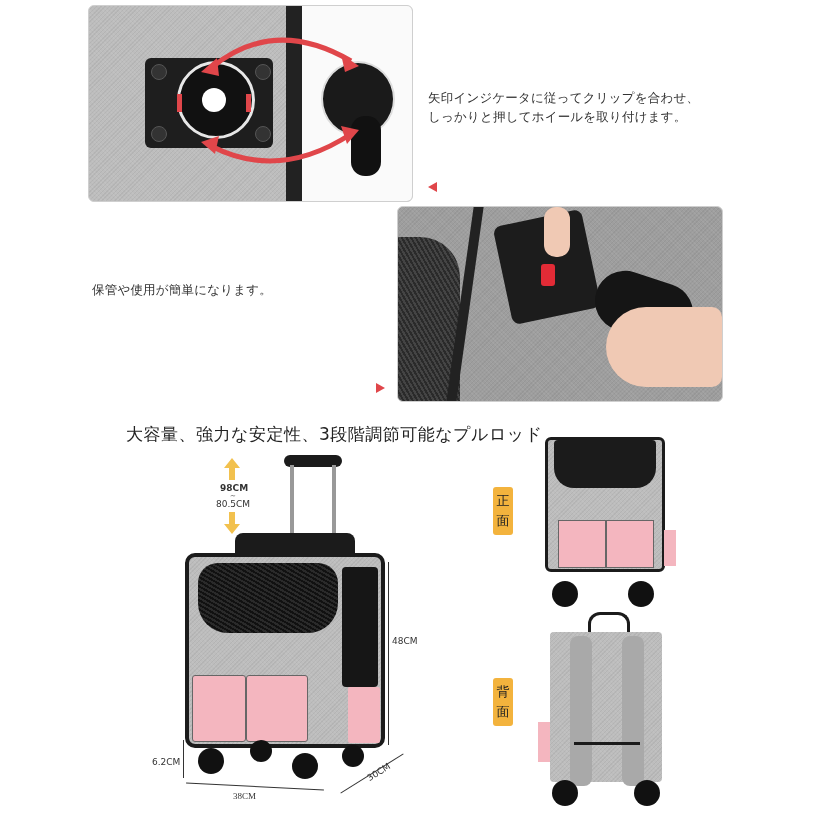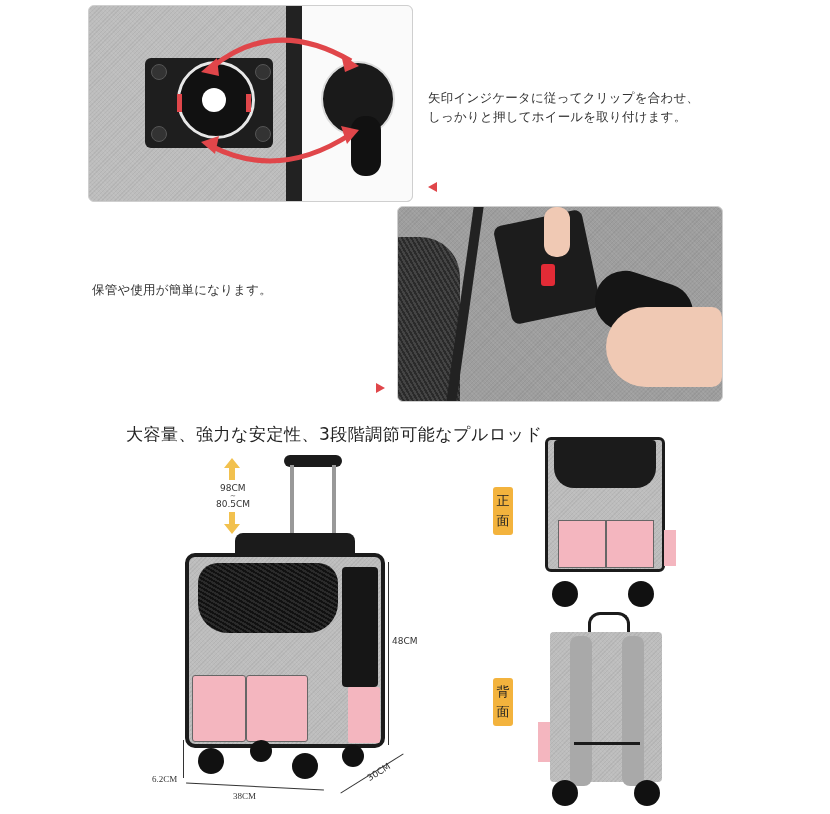--- a/index.html
+++ b/index.html
@@ -71,21 +71,21 @@
   <div>保管や使用が簡単になります。</div>
 </div>
 
 <div class="abs tri-right" style="left:376px;top:383px;"></div>
 
 <div class="abs title" style="left:101px;top:423px;margin-left:25px;">大容量、強力な安定性、3段階調節可能なプルロッド</div>
 
 <svg class="abs" style="left:224px;top:458px" width="16" height="22" viewBox="0 0 16 22">
   <polygon points="8,0 16,10 11,10 11,22 5,22 5,10 0,10" fill="#f2c14e"></polygon>
 </svg>
-<div class="abs dim" style="left:220px;top:483px;">98CM</div>
+<div class="abs dim" style="left:220px;top:483px;font-weight:bold;">98CM</div>
 <div class="abs dim" style="left:230px;top:492px;font-size:7px;">~</div>
 <div class="abs dim" style="left:216px;top:499px;">80.5CM</div>
 <svg class="abs" style="left:224px;top:512px" width="16" height="22" viewBox="0 0 16 22">
   <polygon points="8,22 16,12 11,12 11,0 5,0 5,12 0,12" fill="#f2c14e"></polygon>
 </svg>
 
 <div class="abs" style="left:180px;top:455px;width:220px;height:330px;">
   <div class="abs" style="left:104px;top:0;width:58px;height:12px;background:#1b1b1b;border-radius:6px;"></div>
   <div class="abs" style="left:110px;top:10px;width:4px;height:75px;background:#999;"></div>
   <div class="abs" style="left:152px;top:10px;width:4px;height:75px;background:#999;"></div>
@@ -98,21 +98,21 @@
   <div class="abs" style="left:168px;top:232px;width:32px;height:56px;background:#f4b6bf;border-radius:2px;"></div>
   <div class="abs" style="left:18px;top:293px;width:26px;height:26px;background:#111;border-radius:50%;"></div>
   <div class="abs" style="left:70px;top:285px;width:22px;height:22px;background:#111;border-radius:50%;"></div>
   <div class="abs" style="left:112px;top:298px;width:26px;height:26px;background:#111;border-radius:50%;"></div>
   <div class="abs" style="left:162px;top:290px;width:22px;height:22px;background:#111;border-radius:50%;"></div>
 </div>
 
 <div class="dimline" style="left:388px;top:562px;width:1px;height:183px;"></div>
 <div class="abs dim" style="left:392px;top:636px;">48CM</div>
 <div class="dimline" style="left:183px;top:740px;width:1px;height:38px;"></div>
-<div class="abs dim" style="left:152px;top:774px;font-family:Liberation Serif, serif;">6.2CM</div>
+<div class="abs dim" style="left:152px;top:757px;">6.2CM</div>
 <div class="dimline" style="left:186px;top:786px;width:138px;height:1px;transform:rotate(3deg);"></div>
 <div class="abs dim" style="left:233px;top:791px;font-family:Liberation Serif, serif;">38CM</div>
 <div class="dimline" style="left:335px;top:773px;width:74px;height:1px;transform:rotate(-32deg);"></div>
 <div class="abs dim" style="left:366px;top:767px;transform:rotate(-32deg);">30CM</div>
 
 <div class="badge" style="left:493px;top:487px;">
   <span>正</span>
   <span>面</span>
 </div>
 

